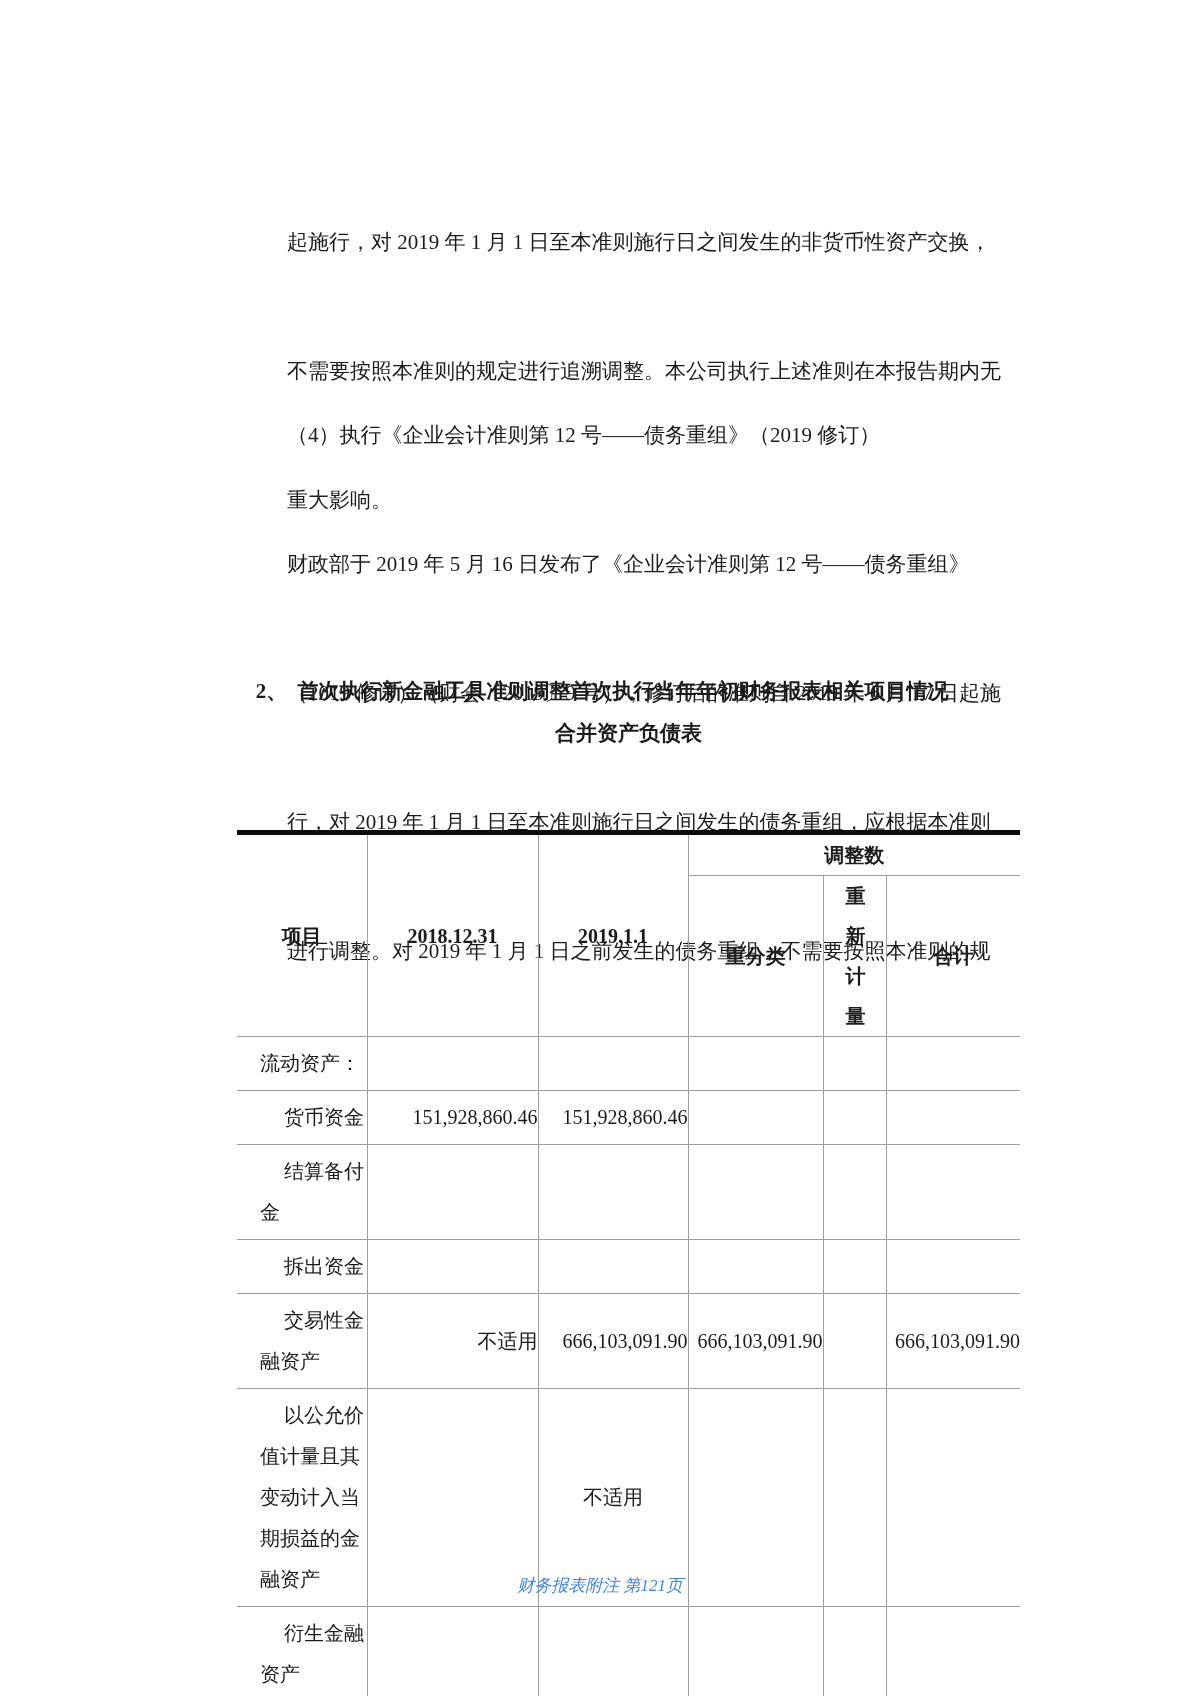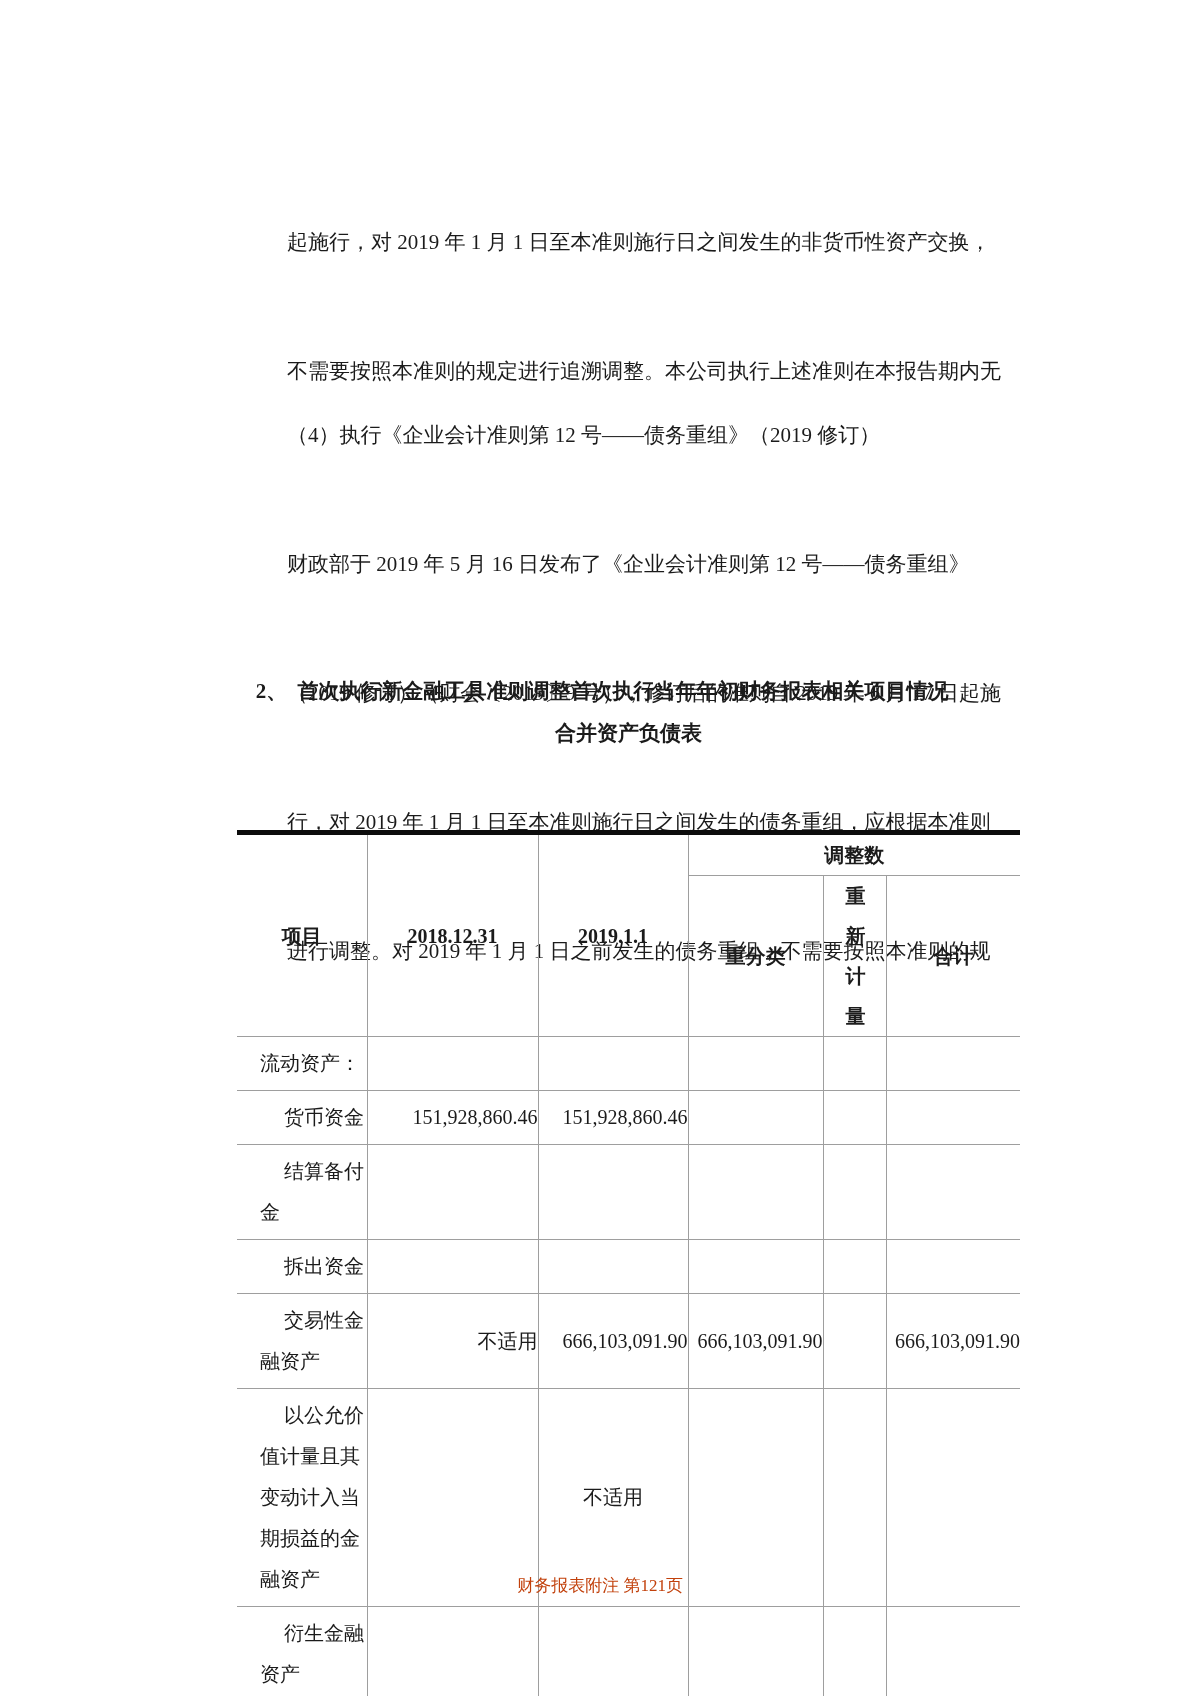--- a/index.html
+++ b/index.html
@@ -39,28 +39,29 @@
   tr.h1{height:42px;}
   tr.h2{height:83px;}
   tr.r0{height:43px;}
   tr.r1{height:40px;}
   tr.r2{height:82px;}
   tr.r3{height:42px;}
   tr.r4{height:84px;}
   tr.r5{height:202px;}
   tr.r6{height:80px;}
   #pageFooter{position:absolute;top:1576px;left:0;width:1200px;text-align:center;
-    font-size:17px;line-height:20px;color:#c2410c;}
+    font-size:17px;line-height:20px;color:#3b82f6;font-style:italic;}
 </style>
 </head>
 <body>
 
 <div id="para1" class="para">
   <div class="tline">起施行，对 2019 年 1 月 1 日至本准则施行日之间发生的非货币性资产交换，</div>
   <div class="tline">不需要按照本准则的规定进行追溯调整。本公司执行上述准则在本报告期内无</div>
+  <div class="tline">重大影响。</div>
 </div>
 
 <div id="para2" class="para">
   <div class="tline">（4）执行《企业会计准则第 12 号——债务重组》（2019 修订）</div>
   <div class="tline">财政部于 2019 年 5 月 16 日发布了《企业会计准则第 12 号——债务重组》</div>
   <div class="tline">（2019 修订）（财会〔2019〕9 号），修订后的准则自 2019 年 6 月 17 日起施</div>
   <div class="tline">行，对 2019 年 1 月 1 日至本准则施行日之间发生的债务重组，应根据本准则</div>
   <div class="tline">进行调整。对 2019 年 1 月 1 日之前发生的债务重组，不需要按照本准则的规</div>
 </div>
 

